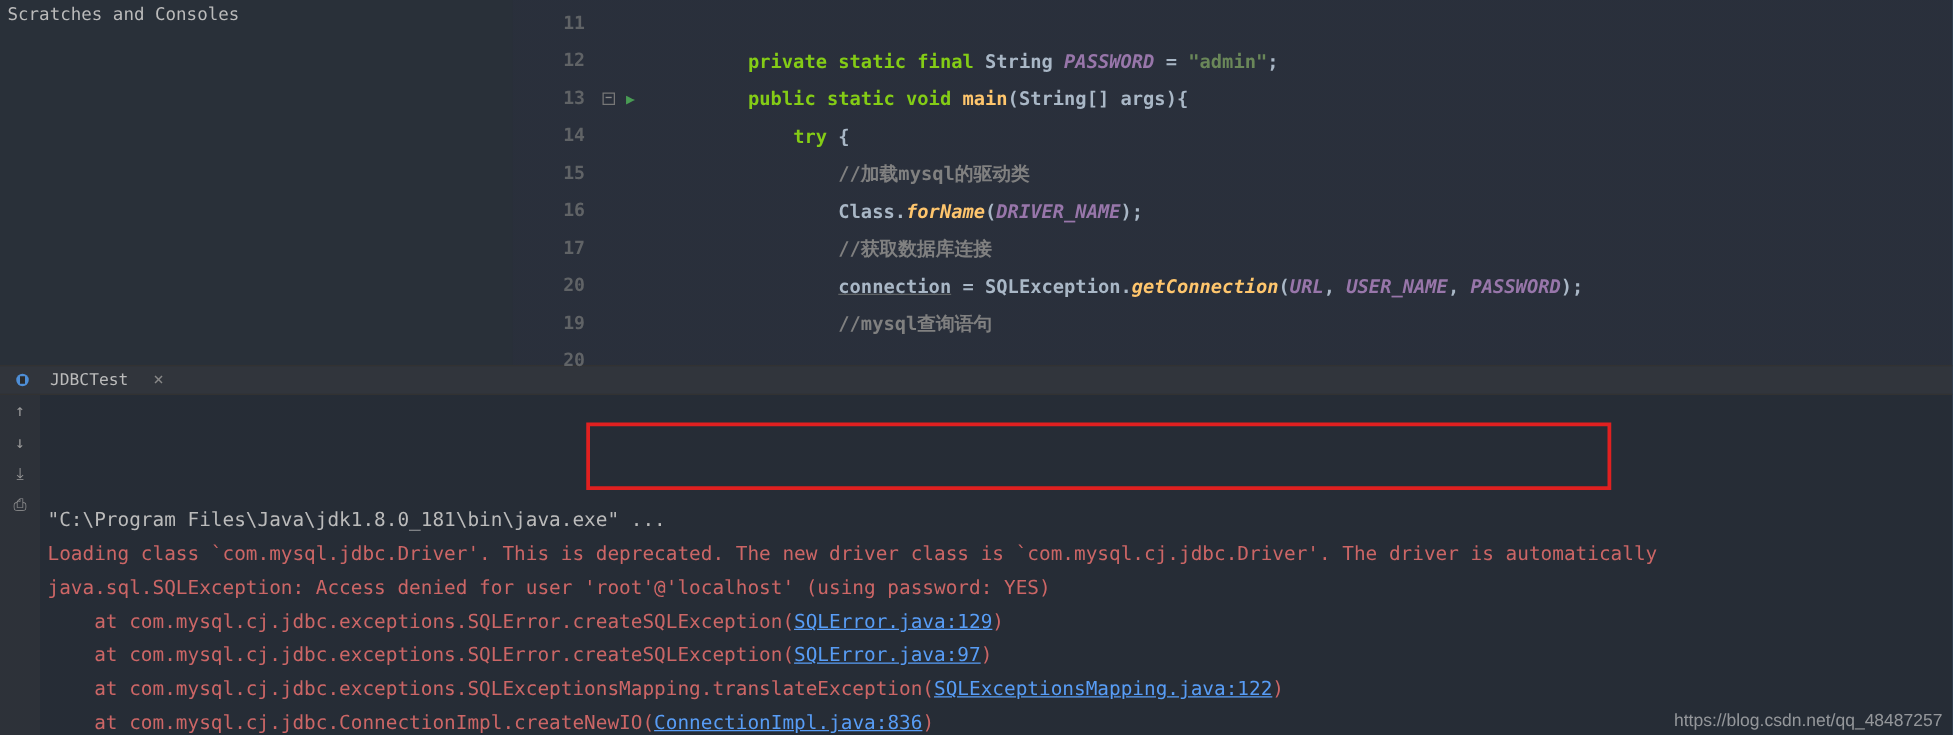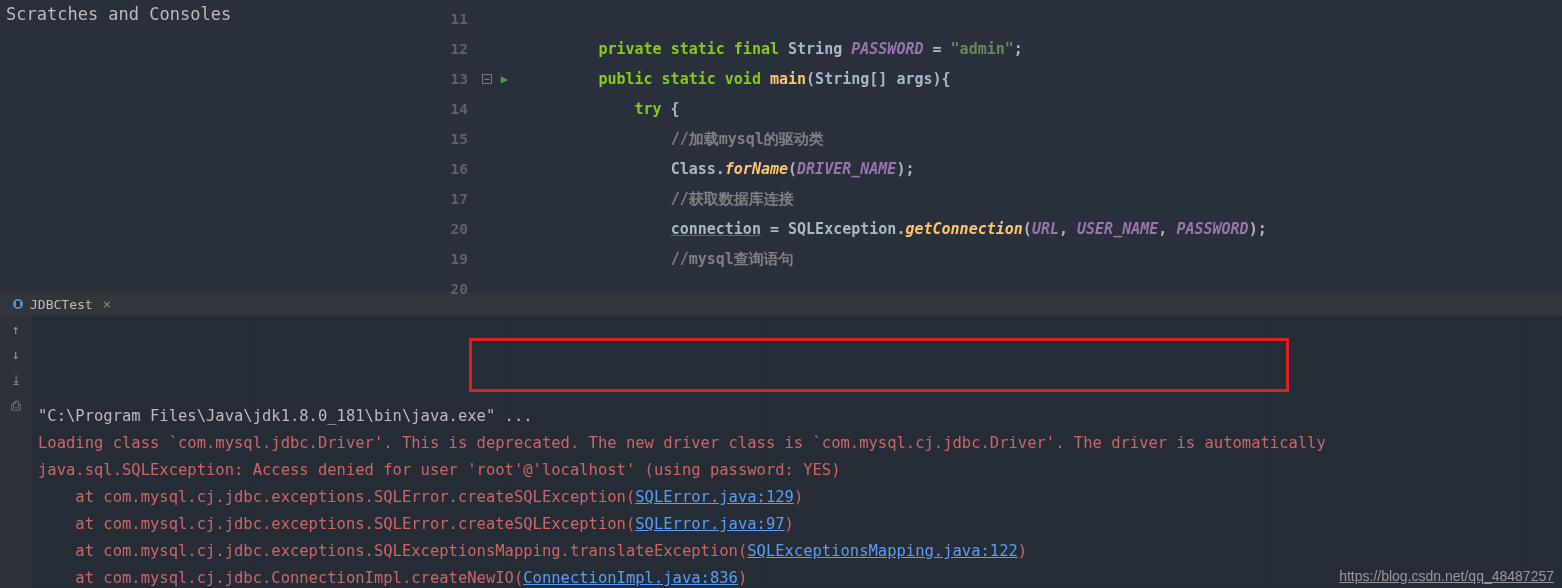--- a/index.html
+++ b/index.html
@@ -18,21 +18,21 @@
   .top-area {
     display: flex;
     height: 292px;
     width: 100%;
   }
   .sidebar-left {
     width: 410px;
     min-width: 410px;
     background: rgba(40,44,51,0.4);
     color: #bbb;
-    font-size: 17px;
+    font-size: 14px;
     padding-top: 2px;
   }
   .sidebar-item {
     padding: 2px 6px;
   }
   .editor-area {
     flex: 1;
     background: rgba(40,44,55,0.35);
     display: flex;
     position: relative;
@@ -95,21 +95,21 @@
   .underline { text-decoration: underline; text-decoration-color: #606366; }
 
   .run-panel-header {
     height: 24px;
     background: rgba(50,54,60,0.85);
     border-top: 1px solid #323232;
     border-bottom: 1px solid #323232;
     display: flex;
     align-items: center;
     padding-left: 12px;
-    gap: 6px;
+    gap: 16px;
     font-size: 13px;
   }
   .tab-icon {
     width: 12px; height: 12px; display: inline-block;
   }
   .tab-label { color: #bbbbbb; }
   .tab-close { color: #888; font-size: 14px; margin-left: 4px; cursor: pointer; }
 
   .console-body {
     display: flex;
@@ -147,21 +147,20 @@
     pointer-events: none;
   }
   .watermark {
     position: absolute;
     right: 8px;
     bottom: 4px;
     color: #dddddd;
     opacity: 0.6;
     font-size: 14px;
     font-family: Arial, sans-serif;
-    text-decoration: underline;
   }
 </style>
 </head>
 <body>
 
 <div class="top-area">
   <div class="sidebar-left">
     <div class="sidebar-item">
       <span>Scratches and Consoles</span>
     </div>

